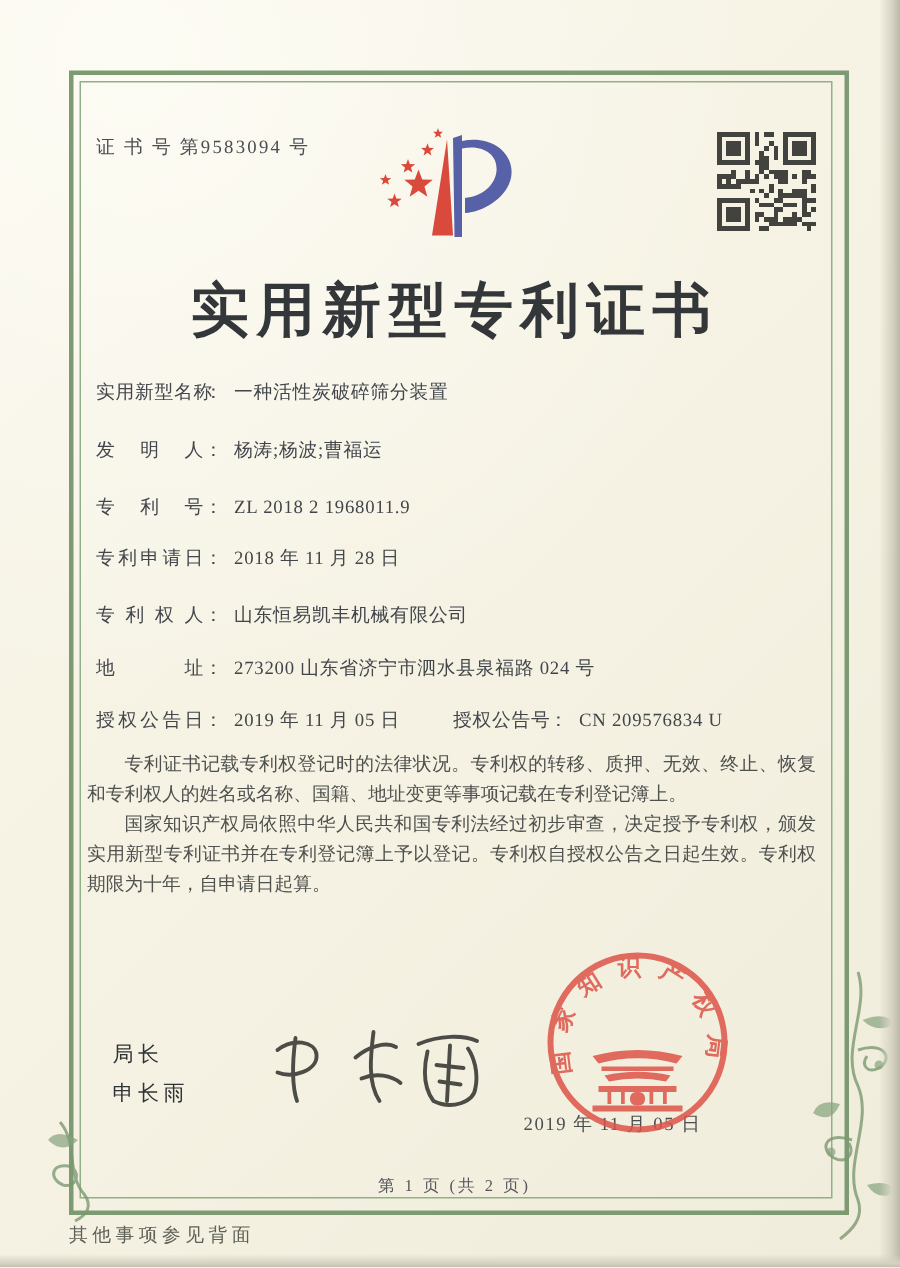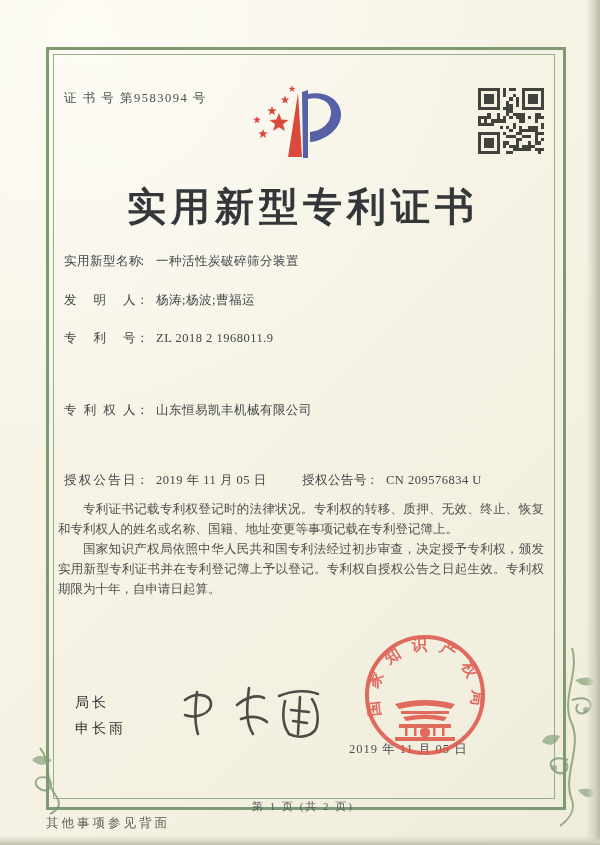--- a/index.html
+++ b/index.html
@@ -35,21 +35,21 @@
     font-size:12.5px; line-height:20px; color:#4e514e; text-align:justify;}
   .body-text p{margin:0; text-indent:2em;}
   .sig-title{position:absolute; left:75px; top:694px; font-size:14px; letter-spacing:3px;
     color:#303335; font-family:"Liberation Sans","DejaVu Sans",sans-serif;}
   .sig-name{position:absolute; left:75px; top:720px; font-size:14px; letter-spacing:3px;
     color:#303335; font-family:"Liberation Sans","DejaVu Sans",sans-serif;text-align:center;}
   .signature-svg{position:absolute; left:165px; top:672px;}
   .seal-date{position:absolute; left:349px; top:741px; font-size:12.5px; color:#4c4f52; letter-spacing:1px;}
   .seal-svg{position:absolute; left:335px; top:605px;}
   .footer-page{position:absolute; left:46px; top:783px; width:514px; text-align:center;
-    font-size:11px; letter-spacing:2px; color:#55585a;margin-top:16px;}
+    font-size:11px; letter-spacing:2px; color:#55585a;}
   .footer-note{position:absolute; left:46px; top:815px; width:514px; 
     font-size:12.5px; letter-spacing:3px; color:#5e6057;}
   .ornament-svg{position:absolute; left:0; top:0; pointer-events:none;}
 </style>
 </head>
 <body>
 
 <div class="page">
 
   <div class="frame-outer"></div>
@@ -205,22 +205,28 @@
 
   <div class="field-row" style="top:253px">
     <span class="flabel">实用新型名称</span><span class="fcolon">：</span><span class="fvalue">一种活性炭破碎筛分装置</span>
   </div>
   <div class="field-row" style="top:292px">
     <span class="flabel">发明人</span><span class="fcolon">：</span><span class="fvalue">杨涛;杨波;曹福运</span>
   </div>
   <div class="field-row" style="top:330px">
     <span class="flabel">专利号</span><span class="fcolon">：</span><span class="fvalue">ZL 2018 2 1968011.9</span>
   </div>
+  <div class="field-row" style="top:364px">
+    <span class="flabel">专利申请日</span><span class="fcolon">：</span><span class="fvalue">2018 年 11 月 28 日</span>
+  </div>
   <div class="field-row" style="top:402px">
     <span class="flabel">专利权人</span><span class="fcolon">：</span><span class="fvalue">山东恒易凯丰机械有限公司</span>
+  </div>
+  <div class="field-row" style="top:437px">
+    <span class="flabel">地址</span><span class="fcolon">：</span><span class="fvalue">273200 山东省济宁市泗水县泉福路 024 号</span>
   </div>
   <div class="field-row" style="top:472px">
     <span class="flabel">授权公告日</span><span class="fcolon">：</span><span class="fvalue">2019 年 11 月 05 日</span>
     <span class="grant-group2">
       <span class="flabel">授权公告号</span><span class="fcolon">：</span><span class="fvalue">CN 209576834 U</span>
     </span>
   </div>
 
   <div class="body-text">
     <p>专利证书记载专利权登记时的法律状况。专利权的转移、质押、无效、终止、恢复和专利权人的姓名或名称、国籍、地址变更等事项记载在专利登记簿上。</p>

